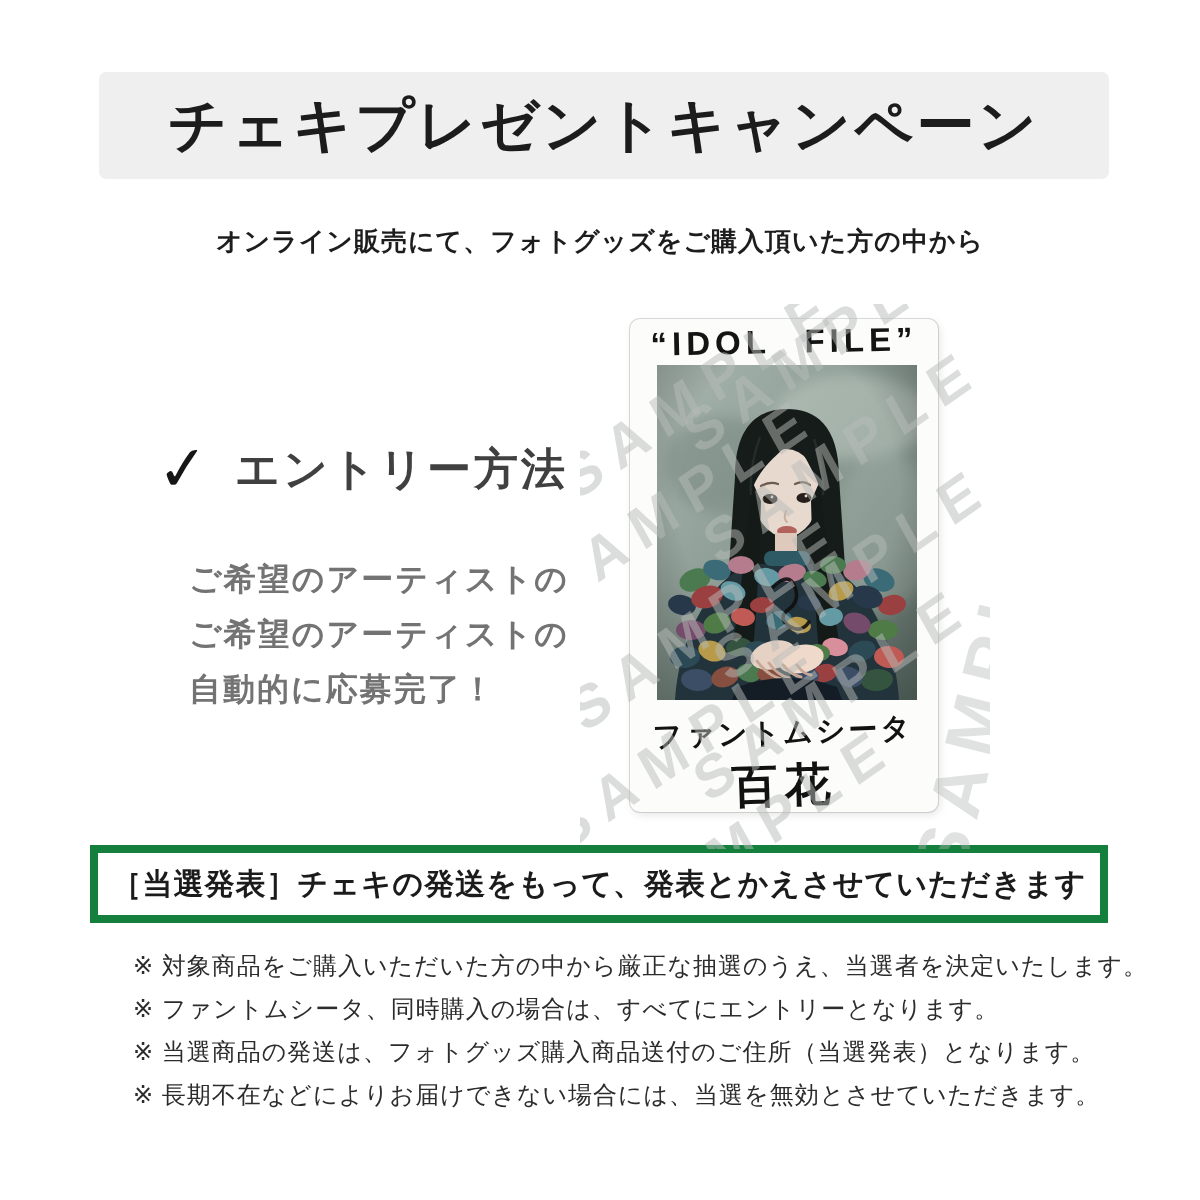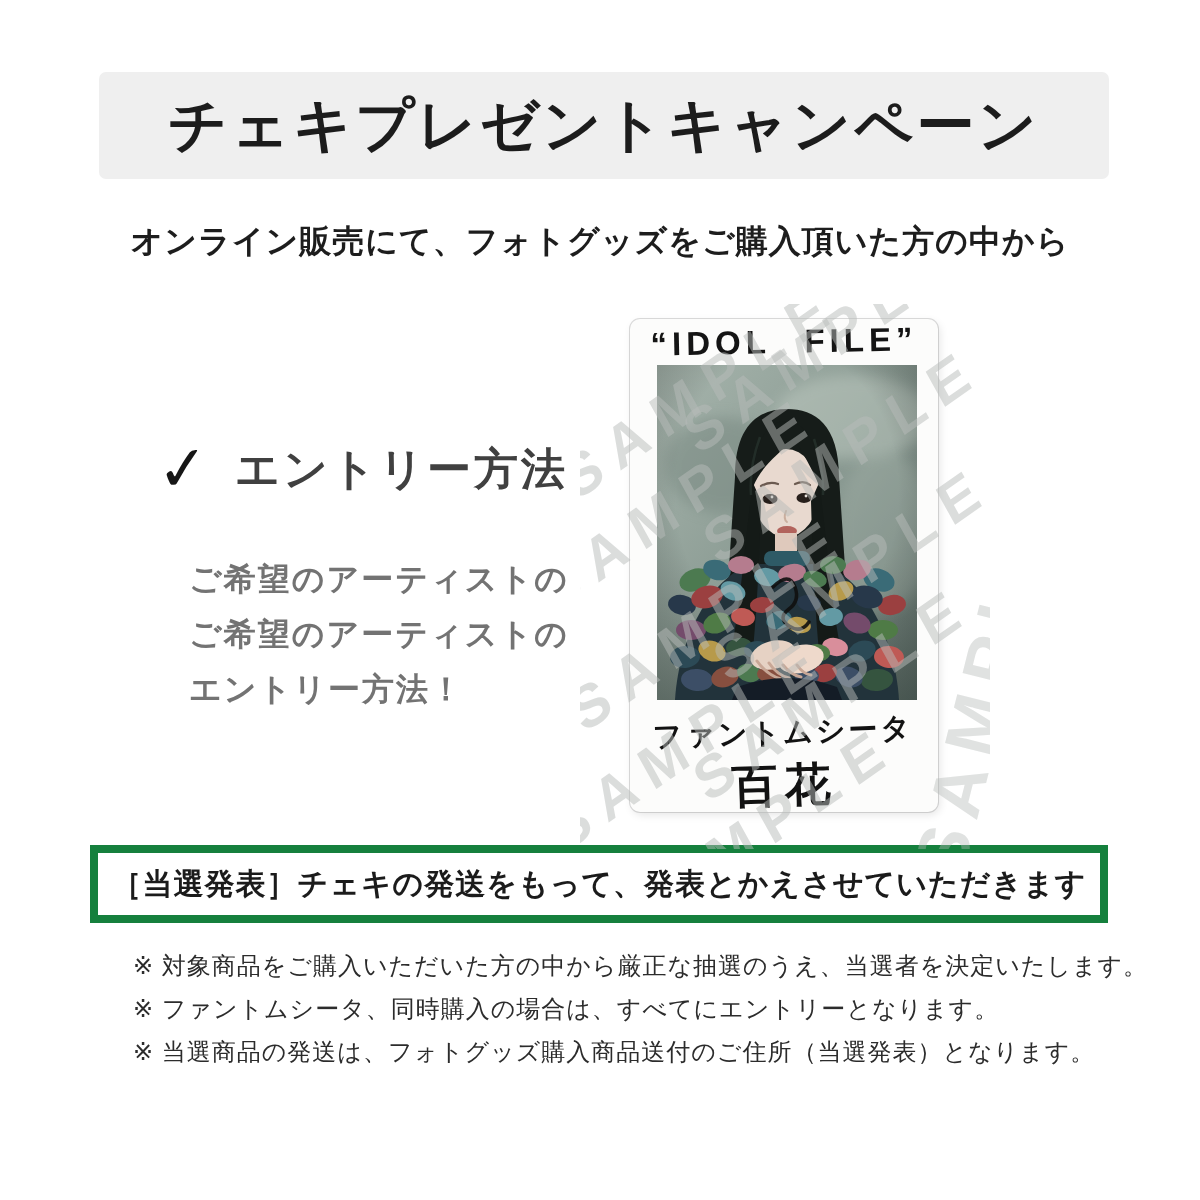--- a/index.html
+++ b/index.html
@@ -7,21 +7,21 @@
   body { width:1200px; height:1200px; font-family:"Liberation Sans","DejaVu Sans",sans-serif; color:#1c1c1c; }
   #page { position:relative; width:1200px; height:1200px; background:#ffffff; overflow:hidden; }
 
   
   .banner { position:absolute; left:99px; top:72px; width:1010px; height:107px;
             background:#efefef; display:flex; align-items:center; justify-content:center;border-radius:7px; }
   .banner h1 { font-size:58px; font-weight:bold; letter-spacing:3px; color:#1c1c1c; white-space:nowrap; }
 
   
   .intro { position:absolute; left:0; top:218px; width:1200px; text-align:center;
-           font-size:32px; font-weight:bold; line-height:47px; letter-spacing:1px; color:#1d1d1d; }
+           font-size:26px; font-weight:bold; line-height:47px; letter-spacing:1px; color:#1d1d1d; }
 
   
   .entry-heading { position:absolute; left:157px; top:438px; display:flex; align-items:center; }
   .entry-heading .check { font-size:62px; font-weight:bold; line-height:62px; margin-right:26px;
                           transform:rotate(-4deg); color:#161616; }
   .entry-heading .label { font-size:44px; font-weight:bold; letter-spacing:3px; color:#404040; }
   .entry-body { position:absolute; left:189px; top:552px; font-size:32px; font-weight:bold;
                 line-height:55px; letter-spacing:2px; color:#737373; }
 
   
@@ -74,21 +74,21 @@
     <div>オンライン販売にて、フォトグッズをご購入頂いた方の中から</div>
   </div>
 
   <div class="entry-heading">
     <span class="check">✓</span>
     <span class="label">エントリー方法</span>
   </div>
   <div class="entry-body">
     <div>ご希望のアーティストの</div>
     <div>ご希望のアーティストの</div>
-    <div>エントリー方法！</div>
+    <div>自動的に応募完了！</div>
   </div>
 
   <div class="polaroid">
     <div class="cheki-caption">“IDOL FILE”</div>
 
     <div class="cheki-photo">
       <svg viewBox="0 0 260 335" width="260" height="335" xmlns="http://www.w3.org/2000/svg">
         <defs>
           <linearGradient id="wall" x1="0" y1="0" x2="1" y2="1">
             <stop offset="0" stop-color="#a7b5ad"></stop>
@@ -213,15 +213,16 @@
   </div>
 
   <div class="announce">
     <p>［当選発表］チェキの発送をもって、発表とかえさせていただきます</p>
   </div>
 
   <ul class="notes">
     <li>※ 対象商品をご購入いただいた方の中から厳正な抽選のうえ、当選者を決定いたします。</li>
     <li>※ ファントムシータ、同時購入の場合は、すべてにエントリーとなります。</li>
     <li>※ 当選商品の発送は、フォトグッズ購入商品送付のご住所（当選発表）となります。</li>
+    <li>※ 長期不在などによりお届けできない場合には、当選を無効とさせていただきます。</li>
   </ul>
 
 </div>
 
 </body></html>

